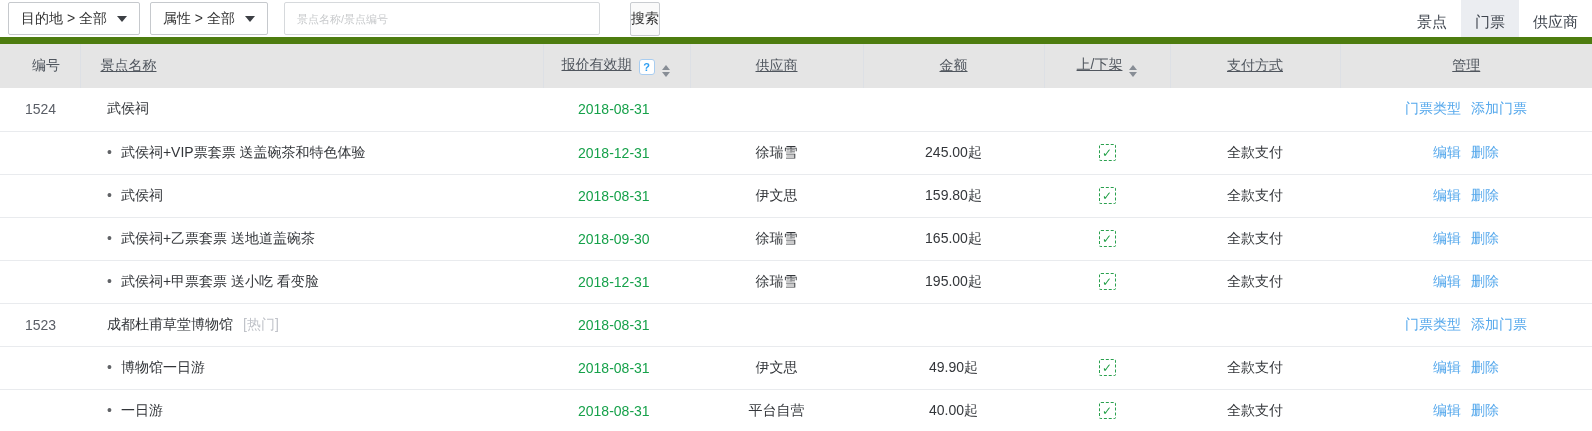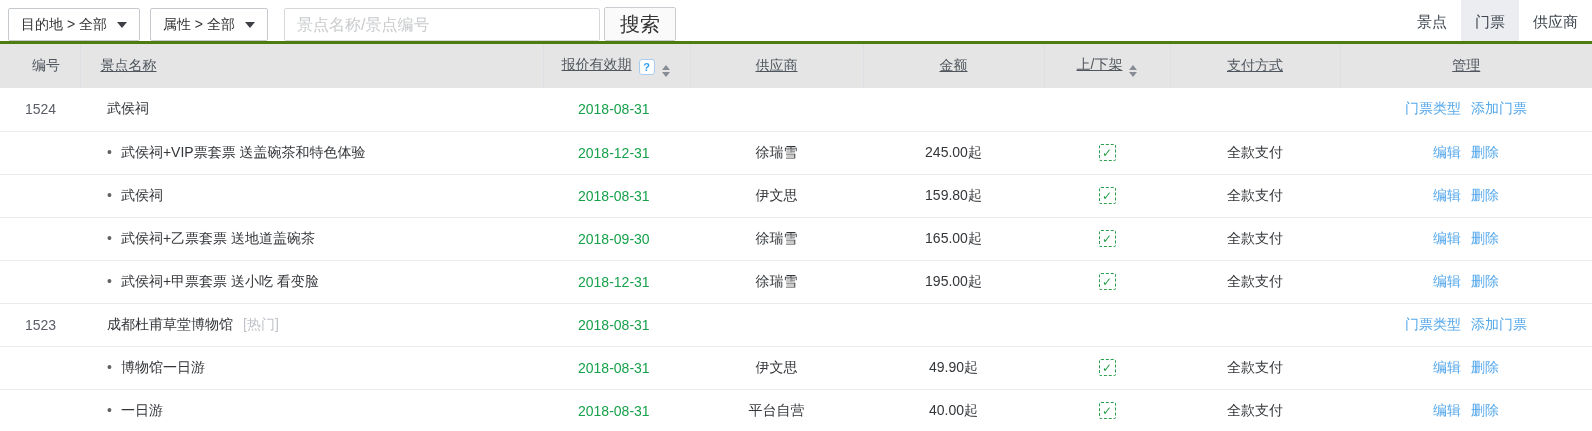--- a/index.html
+++ b/index.html
@@ -1,32 +1,32 @@
 <!DOCTYPE html>
 <html><head>
 <meta charset="utf-8">
 <style>
   * { box-sizing: border-box; margin: 0; padding: 0; }
   html,body { width: 1592px; height: 431px; overflow: hidden; background: #fff;
     font-family: "Liberation Sans", "DejaVu Sans", sans-serif; }
 
   
-  .topbar { height: 44px; display: flex; align-items: flex-end; padding-left: 8px;
-    border-bottom: 3px solid #4d7c0f; background: #fff; }
+  .topbar { height: 44px; display: flex; align-items: center; padding-left: 8px;
+    border-bottom: 7px solid #4d7c0f; background: #fff; }
   .dropdown { height: 33px; border: 1px solid #c6c9cd; border-radius: 2px;
     display: inline-flex; align-items: center; padding: 0 12px; font-size: 14px;
     color: #333; cursor: pointer; background: #fff; }
   .dropdown + .dropdown { margin-left: 10px; }
   .caret { width: 0; height: 0; border-left: 5px solid transparent;
     border-right: 5px solid transparent; border-top: 6px solid #3c3f44; margin-left: 10px; }
   .search-input { margin-left: 16px; width: 316px; height: 33px;
-    border: 1px solid #d6d9dc; border-radius: 2px; padding: 0 12px; font-size: 16px;
+    border: 1px solid #d6d9dc; border-radius: 2px; padding: 0 12px; font-size: 11px;
     color: #333; outline: none; font-family: inherit; }
   .search-input::placeholder { color: #c8cacc; }
-  .search-btn { margin-left: 4px; height: 34px; padding: 0 15px; font-size: 20px;
+  .search-btn { margin-left: 30px; height: 34px; padding: 0 0; font-size: 14px;
     color: #333; background: #fafafa; border: 1px solid #c9ccd0; border-radius: 2px;
     cursor: pointer; font-family: inherit; }
   .tabs { margin-left: auto; display: flex; align-self: stretch; }
   .tab { padding: 0 14px; line-height: 43px; font-size: 15px; color: #3f454e;
     cursor: pointer; white-space: nowrap; }
   .tab.active { background: #ebedf1; }
 
   
   table { width: 1592px; border-collapse: collapse; table-layout: fixed; }
   thead th { height: 44px; background: #e5e5e5; font-weight: normal; font-size: 14px;

